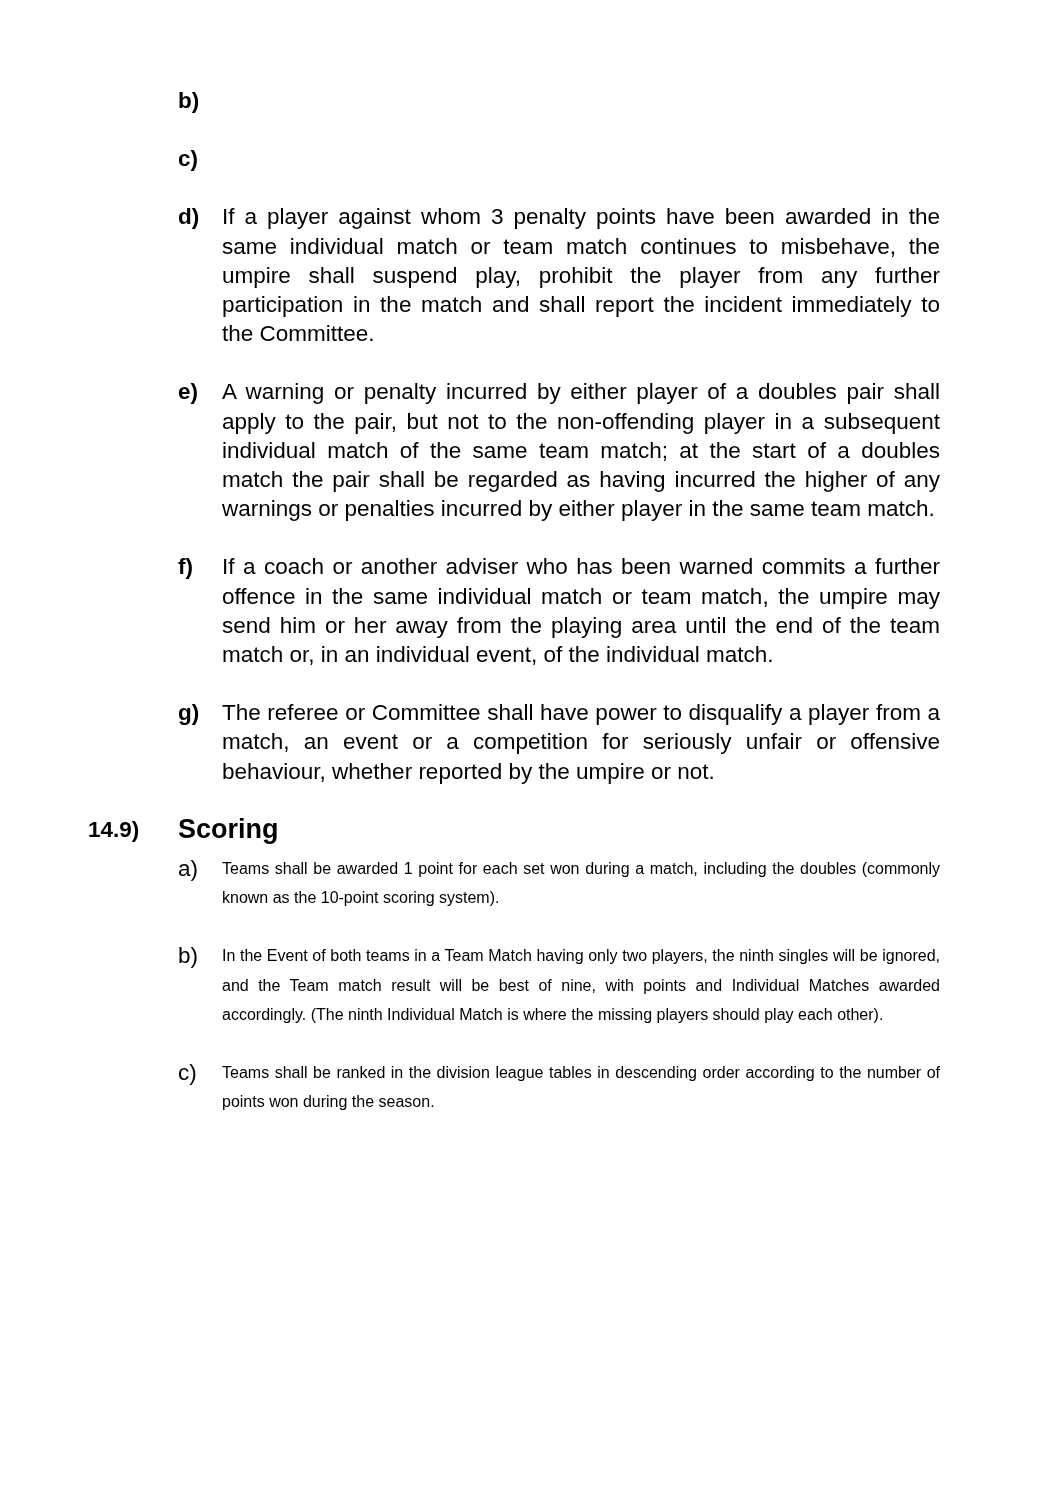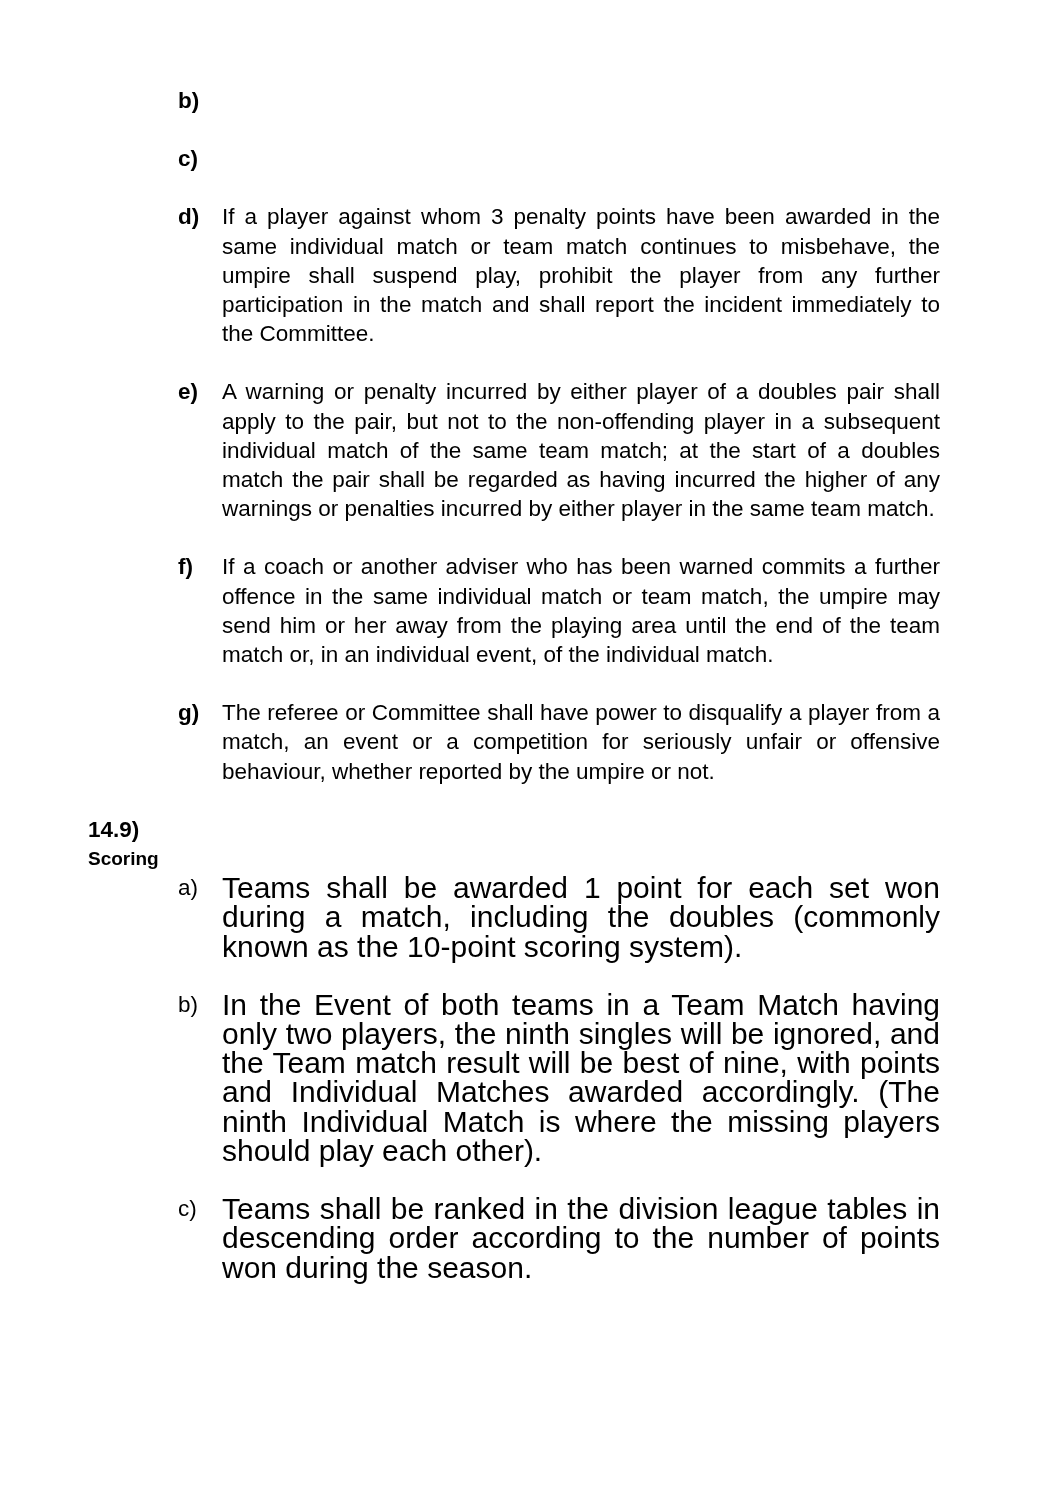--- a/index.html
+++ b/index.html
@@ -45,34 +45,33 @@
     line-height: 29.2px;
     text-align: justify;
     text-justify: inter-word;
     hyphens: none;
   }
 
   
   .section-head {
     display: flex;
     align-items: flex-start;
-    margin: 0 0 0 0;
-    flex-direction: column;
+    margin: 0 0 10px 0;
   }
   .section-head .num {
     flex: 0 0 auto;
     width: 90px;
     font-size: 22.5px;
     line-height: 29.2px;
     font-weight: bold;
     white-space: nowrap;
   }
   .section-head .title {
     flex: 1 1 auto;
-    font-size: 19px;
+    font-size: 27px;
     line-height: 29.2px;
     font-weight: bold;
   }
 
   
   .subclause {
     display: flex;
     align-items: flex-start;
     margin: 0 0 29px 0;
   }
@@ -80,21 +79,21 @@
     flex: 0 0 auto;
     width: 44px;
     margin-left: 90px;
     font-size: 22.5px;
     line-height: 29.2px;
     font-weight: normal;
     white-space: nowrap;
   }
   .subclause .body {
     flex: 1 1 auto;
-    font-size: 30px;
+    font-size: 16px;
     line-height: 29.2px;
     text-align: justify;
     text-justify: inter-word;
   }
   .subclause.tight { margin-top: 0; }
   .subclause:last-child { margin-bottom: 0; }
 </style>
 </head>
 <body>
 

